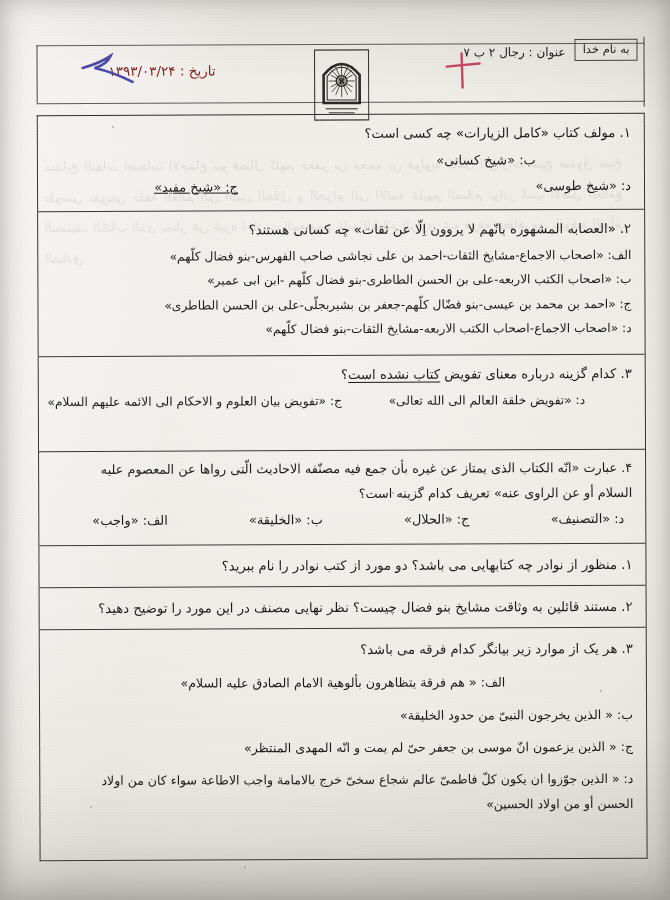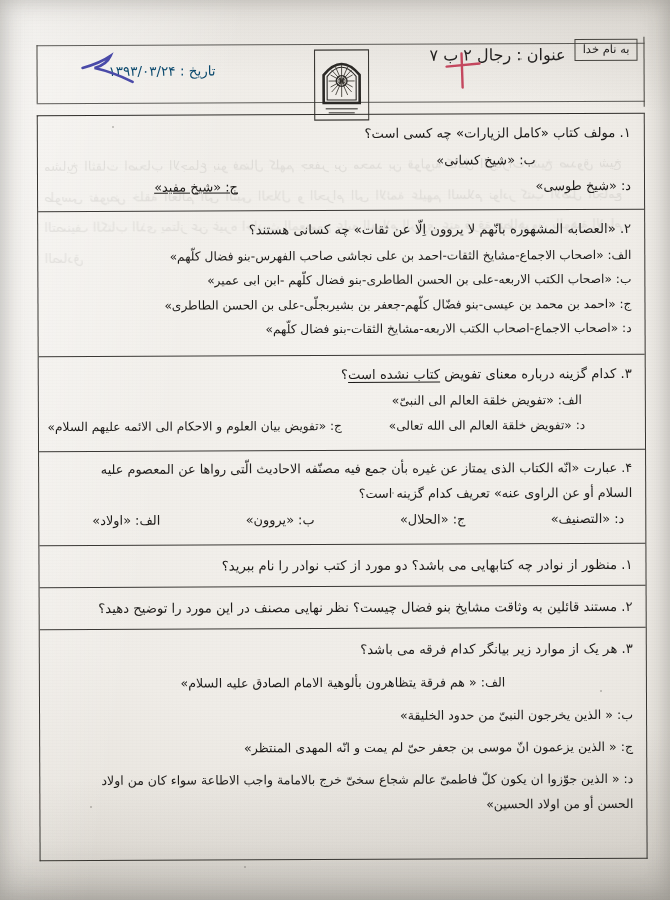--- a/index.html
+++ b/index.html
@@ -54,38 +54,38 @@
   }
   .hdr-line.t{top:0px;}
   .hdr-line.b{top:58px;}
 
   .hdr-left{
     position:absolute; left:0px; top:0px; width:192px;height:58px;
     border-left:1.4px solid #46443f;
   }
   .date-txt{
     position:absolute; right:14px; top:18px;
-    font-size:13.5px; color:#0c4a6e; letter-spacing:.2px;
+    font-size:13.5px; color:#7f1d1d; letter-spacing:.2px;
     white-space:nowrap;
   }
 
   .hdr-right{
     position:absolute; right:0px; top:-6px; width:232px;height:70px;
     border-right:1.4px solid #46443f;
   }
   .bism-box{
     position:absolute; right:6px; top:2px;
     border:1.3px solid #46443f;
     padding:3px 7px 4px 7px;
     font-size:11.5px; color:#232120;
     line-height:1.1;
   }
   .onvan{
     position:absolute; right:78px; top:8px;
-    font-size:16px;color:#232120;white-space:nowrap;
+    font-size:12px;color:#232120;white-space:nowrap;
   }
   .mahdude{
     position:absolute; right:6px; top:36px;
     font-size:13px;color:#232120;white-space:nowrap;
   }
 
   
   .seal{
     position:absolute; left:277px; top:5px; width:56px;height:72px;
   }
@@ -267,37 +267,36 @@
             </div>
         </div>
       </div>
 
       <div class="qrow" style="height:95px;">
         <div class="qtext">
           <span>۳. کدام گزینه درباره معنای تفویض </span><span class="u">کتاب نشده است</span><span>؟</span>
         </div>
         <div class="opts">
           <div class="optline">
-            <div class="opt pad-b" style="text-align:center;font-size:12.4px;">الف: «تفویض خلقة العالم الی النبیّ»</div>
           </div>
           <div class="optline">
             <div class="opt pad-a" style="text-align:center;font-size:12.2px;">د: «تفویض خلقة العالم الی الله تعالی»</div>
             <div class="opt pad-b" style="text-align:center;font-size:12.2px;">ج: «تفویض بیان العلوم و الاحکام الی الائمه علیهم السلام»</div>
           </div>
         </div>
       </div>
 
       <div class="qrow" style="height:94px;">
         <div class="qtext" style="font-size:12.8px;">۴. عبارت «انّه الکتاب الذی یمتاز عن غیره بأن جمع فیه مصنّفه الاحادیث الّتی رواها عن المعصوم علیه</div>
         <div class="qtext" style="font-size:12.8px;">السلام أو عن الراوی عنه» تعریف کدام گزینه است؟</div>
         <div class="q4grid">
           <div class="opt">د: «التصنیف»</div>
           <div class="opt">ج: «الحلال»</div>
-          <div class="opt">ب: «یروون»</div>
-          <div class="opt">الف: «اولاد»</div>
+          <div class="opt">ب: «الخلیقة»</div>
+          <div class="opt">الف: «واجب»</div>
         </div>
       </div>
 
       <div class="qrow erow" style="height:42px;">
         <div class="qtext" style="padding-top:4px;">۱. منظور از نوادر چه کتابهایی می باشد؟ دو مورد از کتب نوادر را نام ببرید؟</div>
       </div>
 
       <div class="qrow erow" style="height:42px;">
         <div class="qtext" style="padding-top:4px;">۲. مستند قائلین به وثاقت مشایخ بنو فضال چیست؟ نظر نهایی مصنف در این مورد را توضیح دهید؟</div>
       </div>

